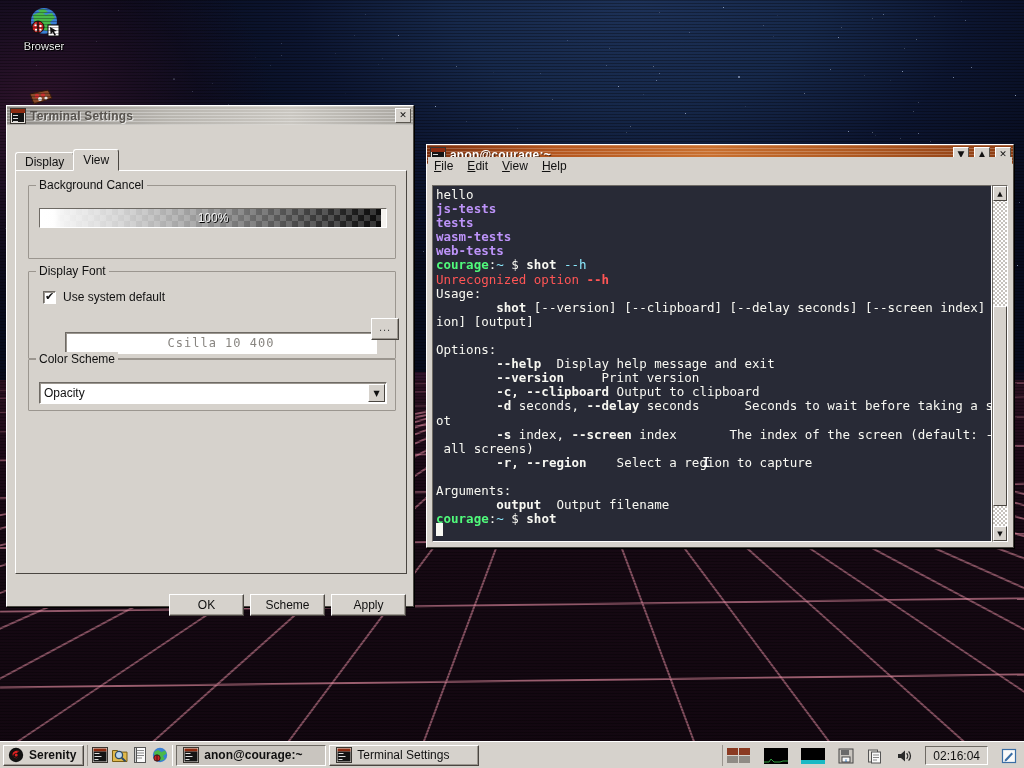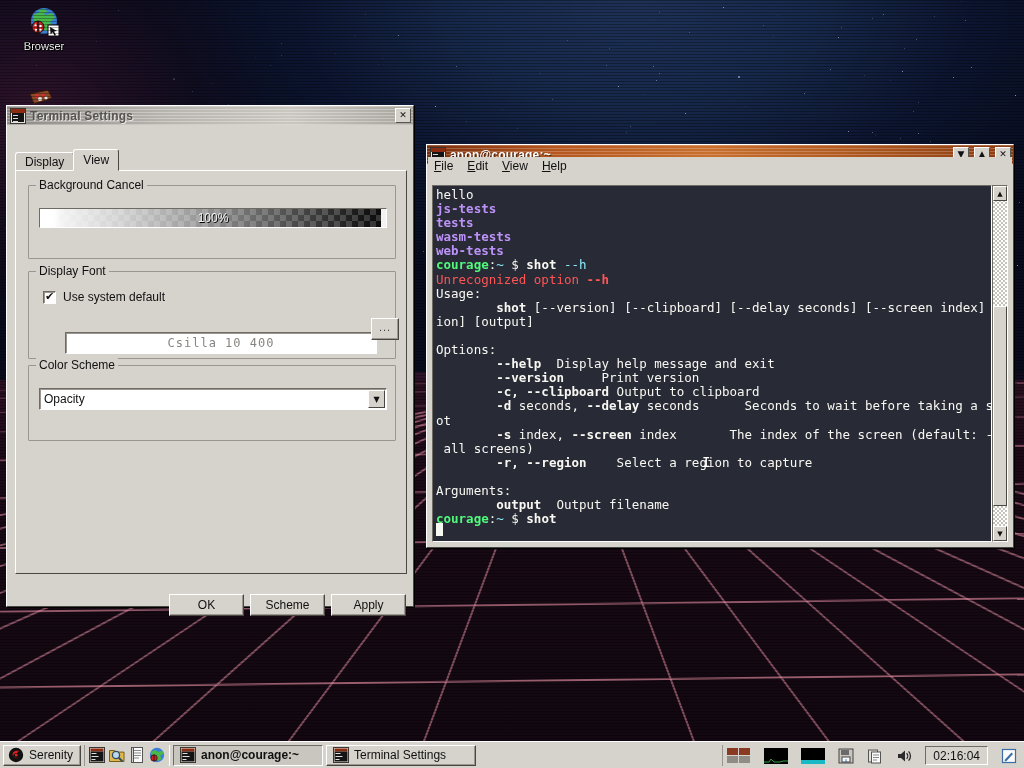--- a/index.html
+++ b/index.html
@@ -304,21 +304,21 @@
     background: #d6d2cc;
     border-top: 1px solid #ffffff;
     display: flex; align-items: center; padding: 0 3px; gap: 3px;
   }
   #start-btn {
     height: 21px; padding: 0 7px 0 4px; display: flex; align-items: center; gap: 5px;
     background: #d6d2cc;
     border-top: 1px solid #ffffff; border-left: 1px solid #ffffff;
     border-right: 1px solid #4a4641; border-bottom: 1px solid #4a4641;
     box-shadow: inset -1px -1px 0 #9b968f;
-    font-family: "Liberation Sans", sans-serif; font-size: 12px; font-weight: normal; color: #111;
+    font-family: "Liberation Sans", sans-serif; font-size: 12px; font-weight: bold; color: #111;
   }
   #quick-launch {
     height: 21px; display: flex; align-items: center; gap: 4px; padding: 0 4px;
     border-left: 1px solid #9b968f; border-right: 1px solid #ffffff;
   }
   .ql-icon { width: 16px; height: 16px; position: relative; }
   .taskitem {
     height: 21px; min-width: 150px; padding: 0 6px; display: flex; align-items: center; gap: 5px;
     font-family: "Liberation Sans", sans-serif; font-size: 12px; color: #111;
   }
@@ -718,21 +718,21 @@
         <div class="chk" style="left:14px; top:18px;">
           <span class="box"></span>
           <span>Use system default</span>
         </div>
         <div class="textfield" style="left:22px; top:60px; width:312px; height:22px;margin-left:14px;">
           <span id="font-value">Csilla 10 400</span>
         </div>
         <div class="btn" id="font-browse" style="left:342px; top:46px;">...</div>
       </div>
 
-      <div class="group" style="left:12px; top:194px; width:368px; height:76px;">
+      <div class="group" style="left:12px; top:188px; width:368px; height:52px;">
         <span class="legend">Color Scheme</span>
         <div id="scheme-combo">
           <span id="scheme-value">Opacity</span>
           <span id="scheme-arrow">▼</span>
         </div>
       </div>
 
     </div>
 
     <div class="btn dlgbtn" style="left:162px; top:469px;">OK</div>

